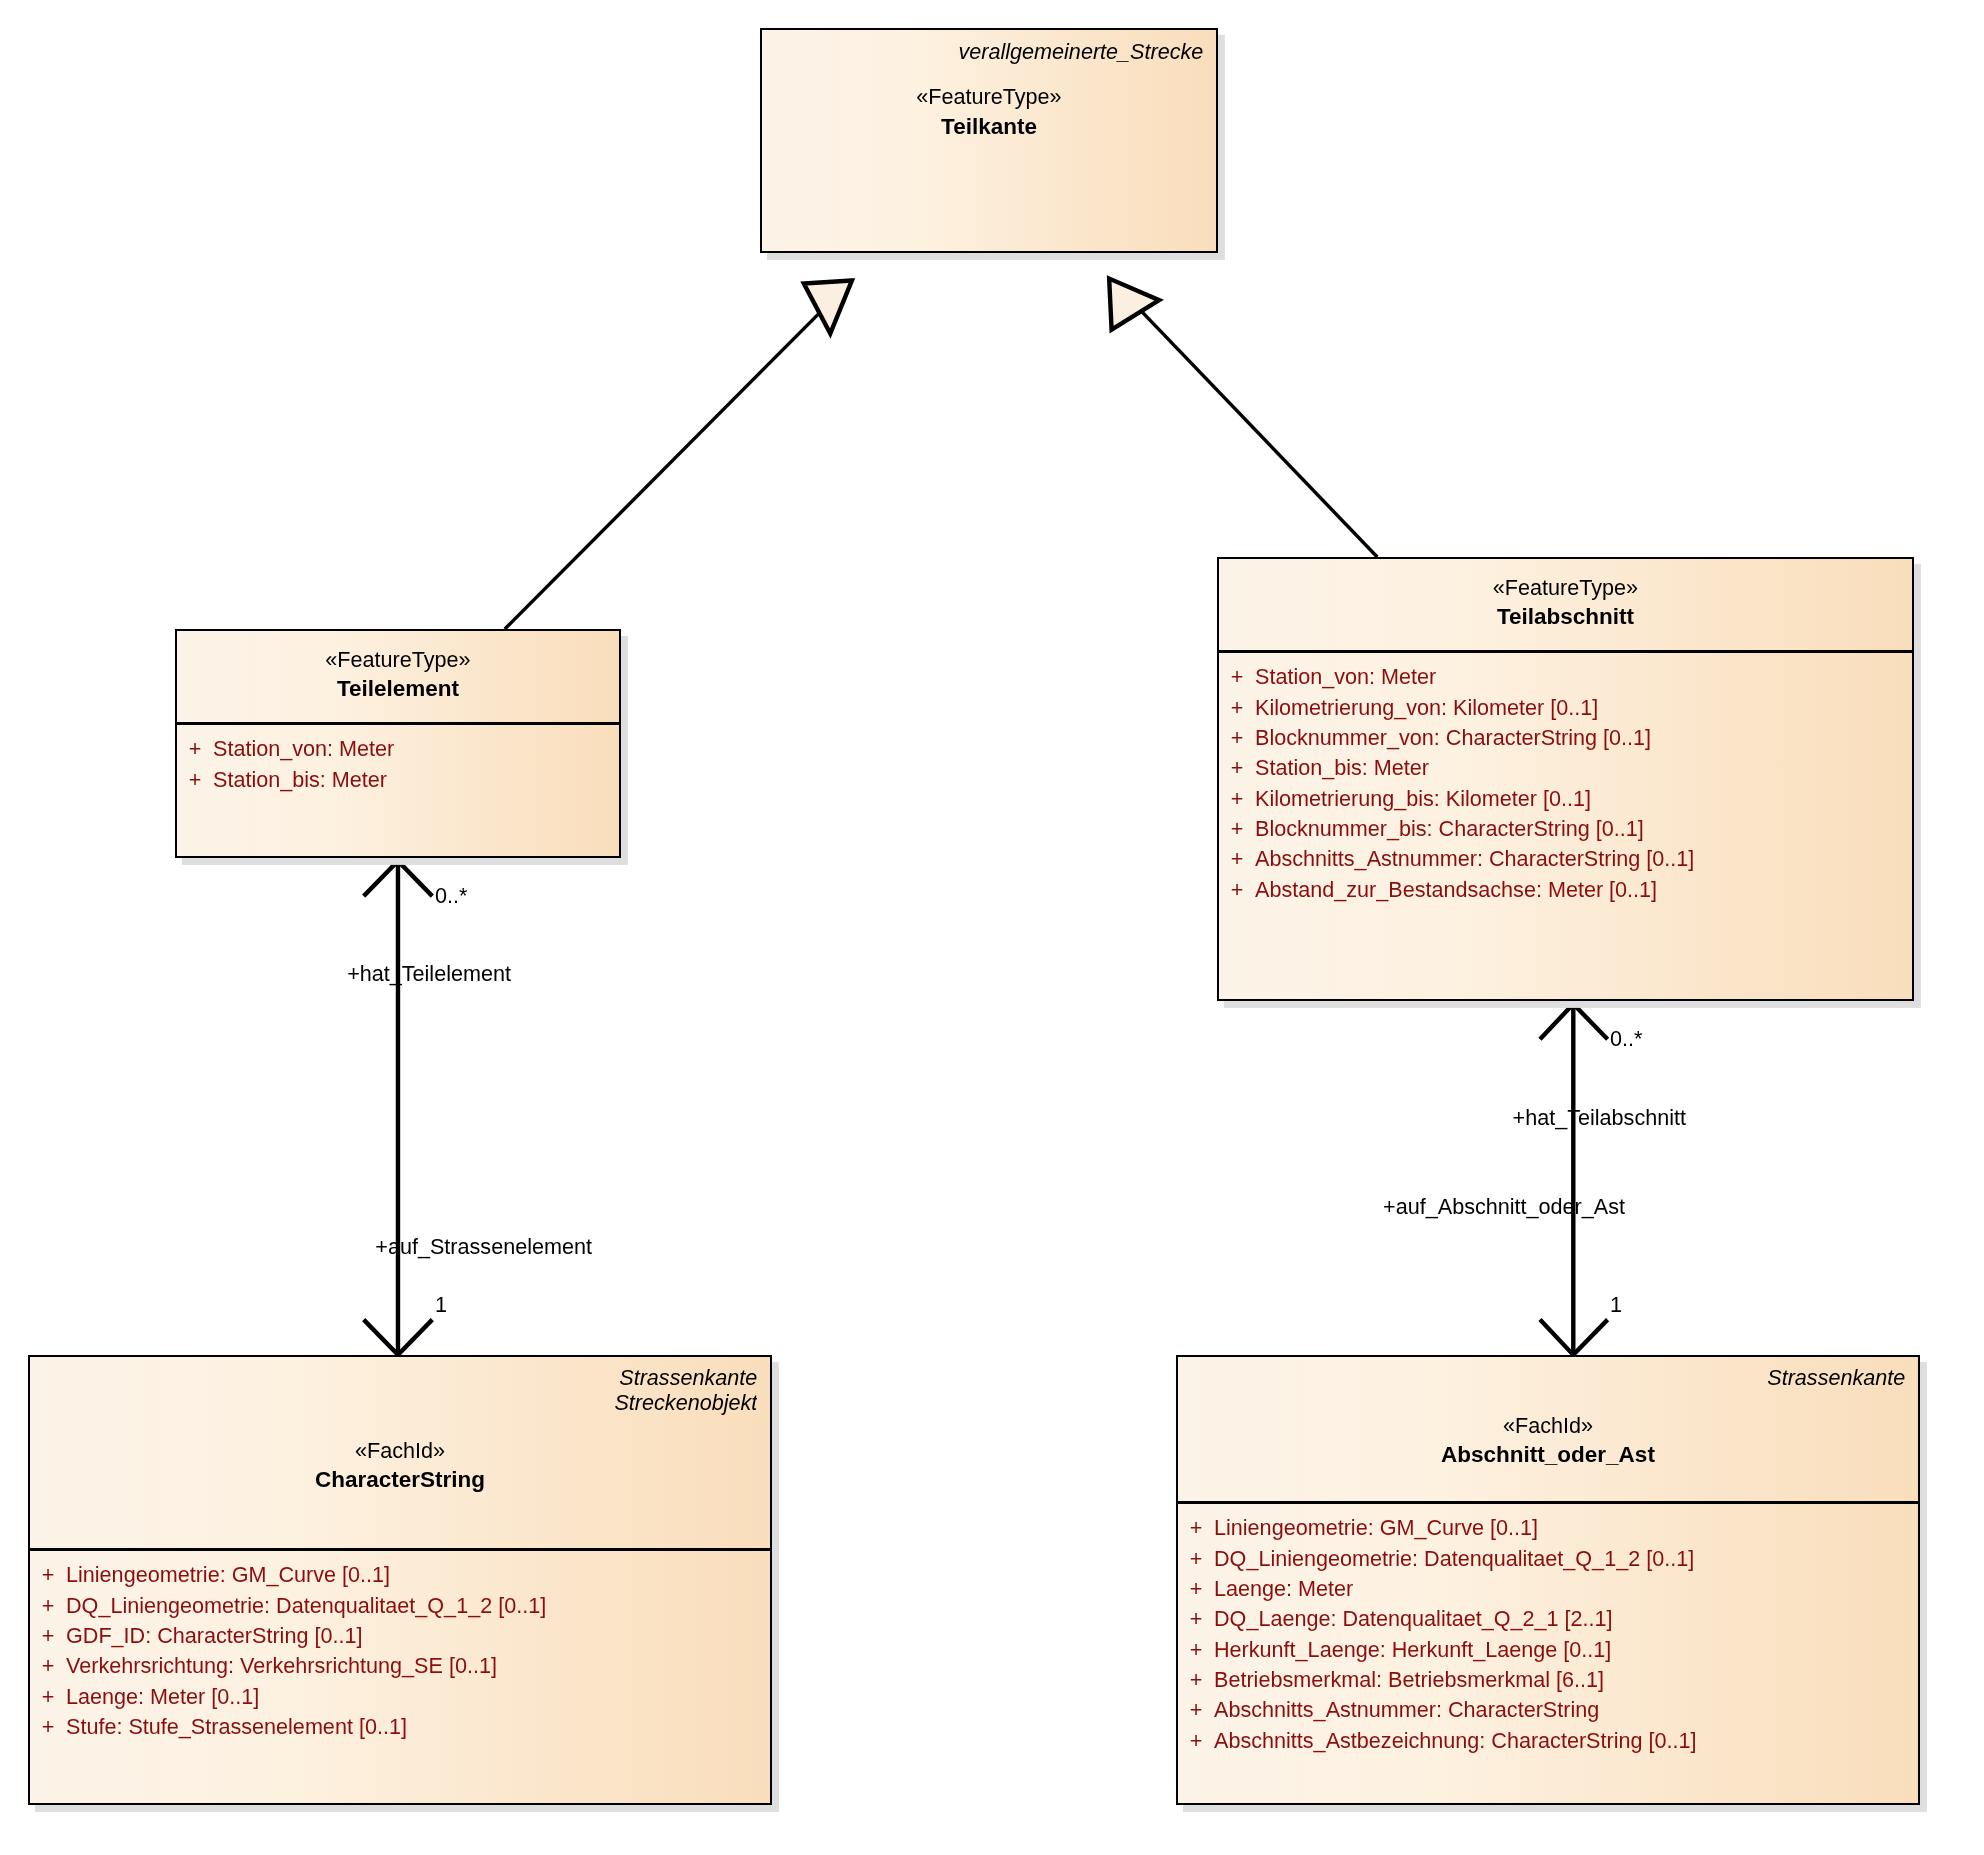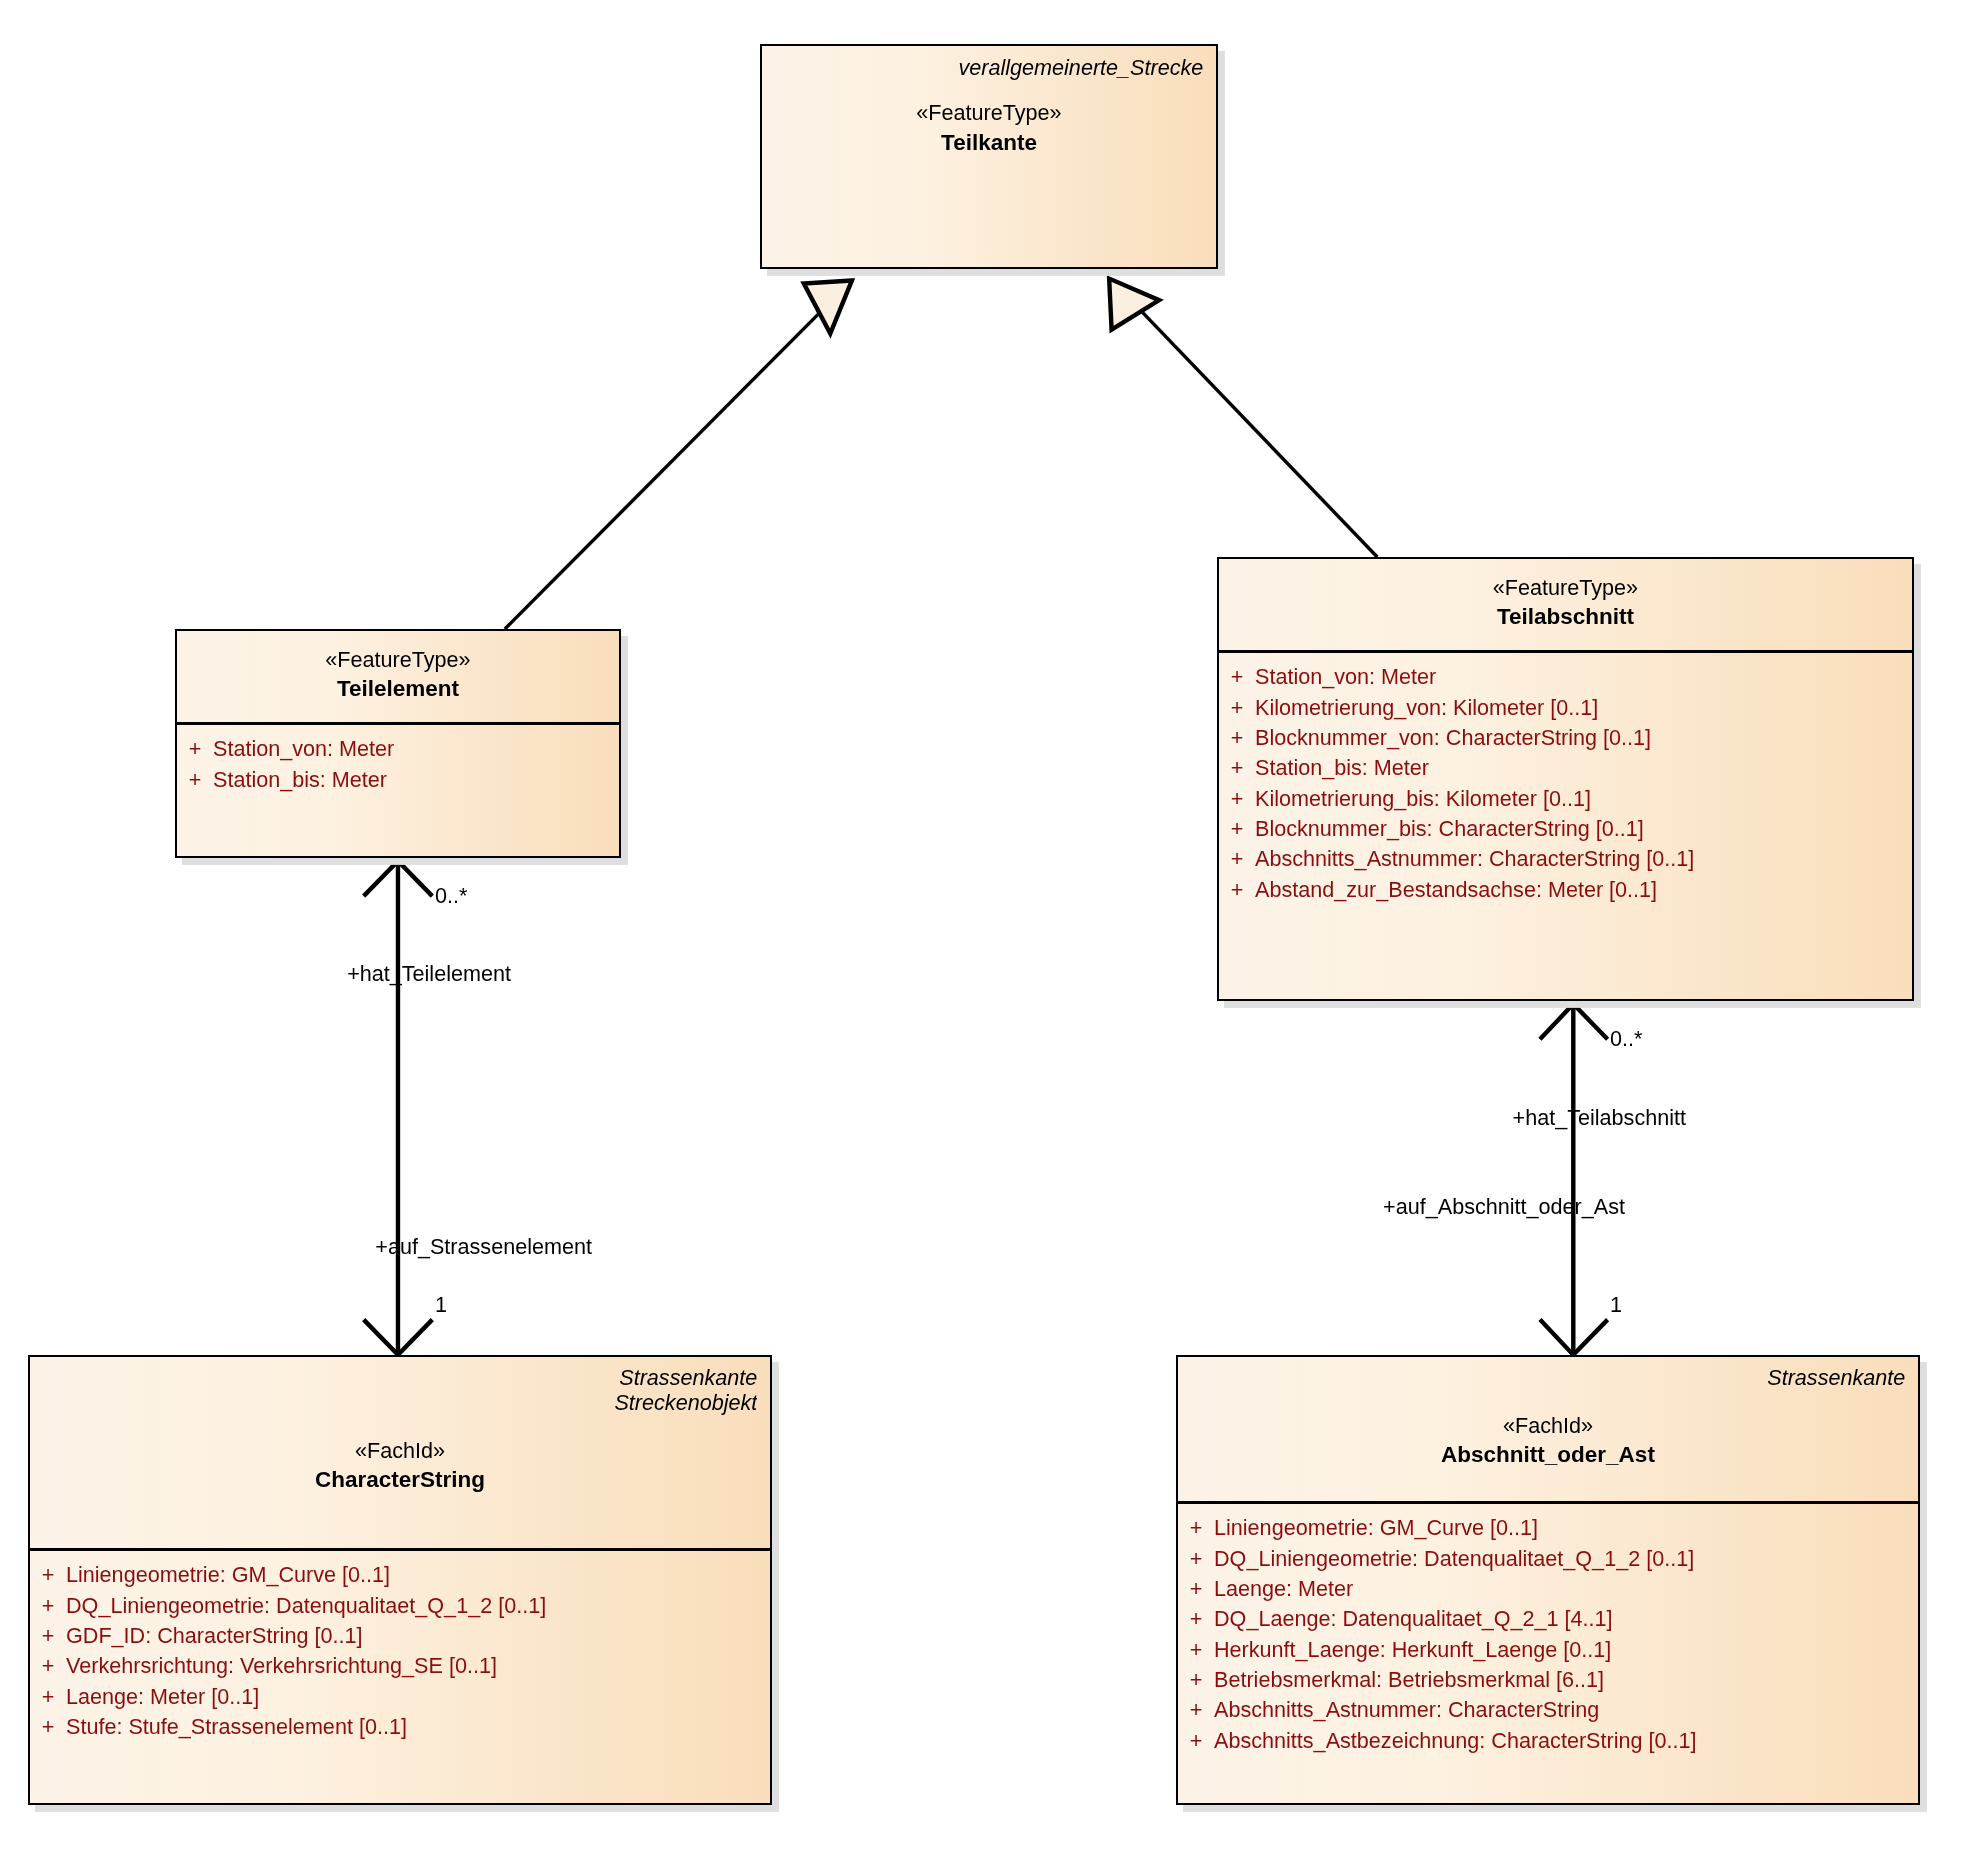--- a/index.html
+++ b/index.html
@@ -122,21 +122,21 @@
       <polyline points="742,2692 812,2764 882,2692" fill="none" stroke="#000000" stroke-width="9" stroke-linecap="butt"></polyline>
     </g>
 
     <g>
       <line x1="3210" y1="2052" x2="3210" y2="2760" stroke="#000000" stroke-width="9"></line>
       <polyline points="3142,2120 3210,2048 3280,2120" fill="none" stroke="#000000" stroke-width="9" stroke-linecap="butt"></polyline>
       <polyline points="3142,2692 3210,2764 3280,2692" fill="none" stroke="#000000" stroke-width="9" stroke-linecap="butt"></polyline>
     </g>
   </svg>
 
-  <div class="uml-class" style="left:760px; top:28px; width:458px; height:225px;margin-top:16px;">
+  <div class="uml-class" style="left:760px; top:28px; width:458px; height:225px;">
     <div class="class-head" style="padding-top:8.8px;">
       <div class="pkg-label">verallgemeinerte_Strecke</div>
       <div class="stereotype" style="margin-top:19.6px;">«FeatureType»</div>
       <div class="class-name abstract">Teilkante</div>
     </div>
   </div>
 
   <div class="uml-class" style="left:175px; top:629px; width:446px; height:229px;">
     <div class="class-head with-sep" style="height:94px; padding-top:14.7px;">
       <div class="stereotype">«FeatureType»</div>
@@ -244,21 +244,21 @@
       <div class="attr-row">
         <span class="attr-vis">+</span>
         <span class="attr-sig">DQ_Liniengeometrie: Datenqualitaet_Q_1_2 [0..1]</span>
       </div>
       <div class="attr-row">
         <span class="attr-vis">+</span>
         <span class="attr-sig">Laenge: Meter</span>
       </div>
       <div class="attr-row">
         <span class="attr-vis">+</span>
-        <span class="attr-sig">DQ_Laenge: Datenqualitaet_Q_2_1 [4..1]</span>
+        <span class="attr-sig">DQ_Laenge: Datenqualitaet_Q_2_1 [2..1]</span>
       </div>
       <div class="attr-row">
         <span class="attr-vis">+</span>
         <span class="attr-sig">Herkunft_Laenge: Herkunft_Laenge [0..1]</span>
       </div>
       <div class="attr-row">
         <span class="attr-vis">+</span>
         <span class="attr-sig">Betriebsmerkmal: Betriebsmerkmal [6..1]</span>
       </div>
       <div class="attr-row">

